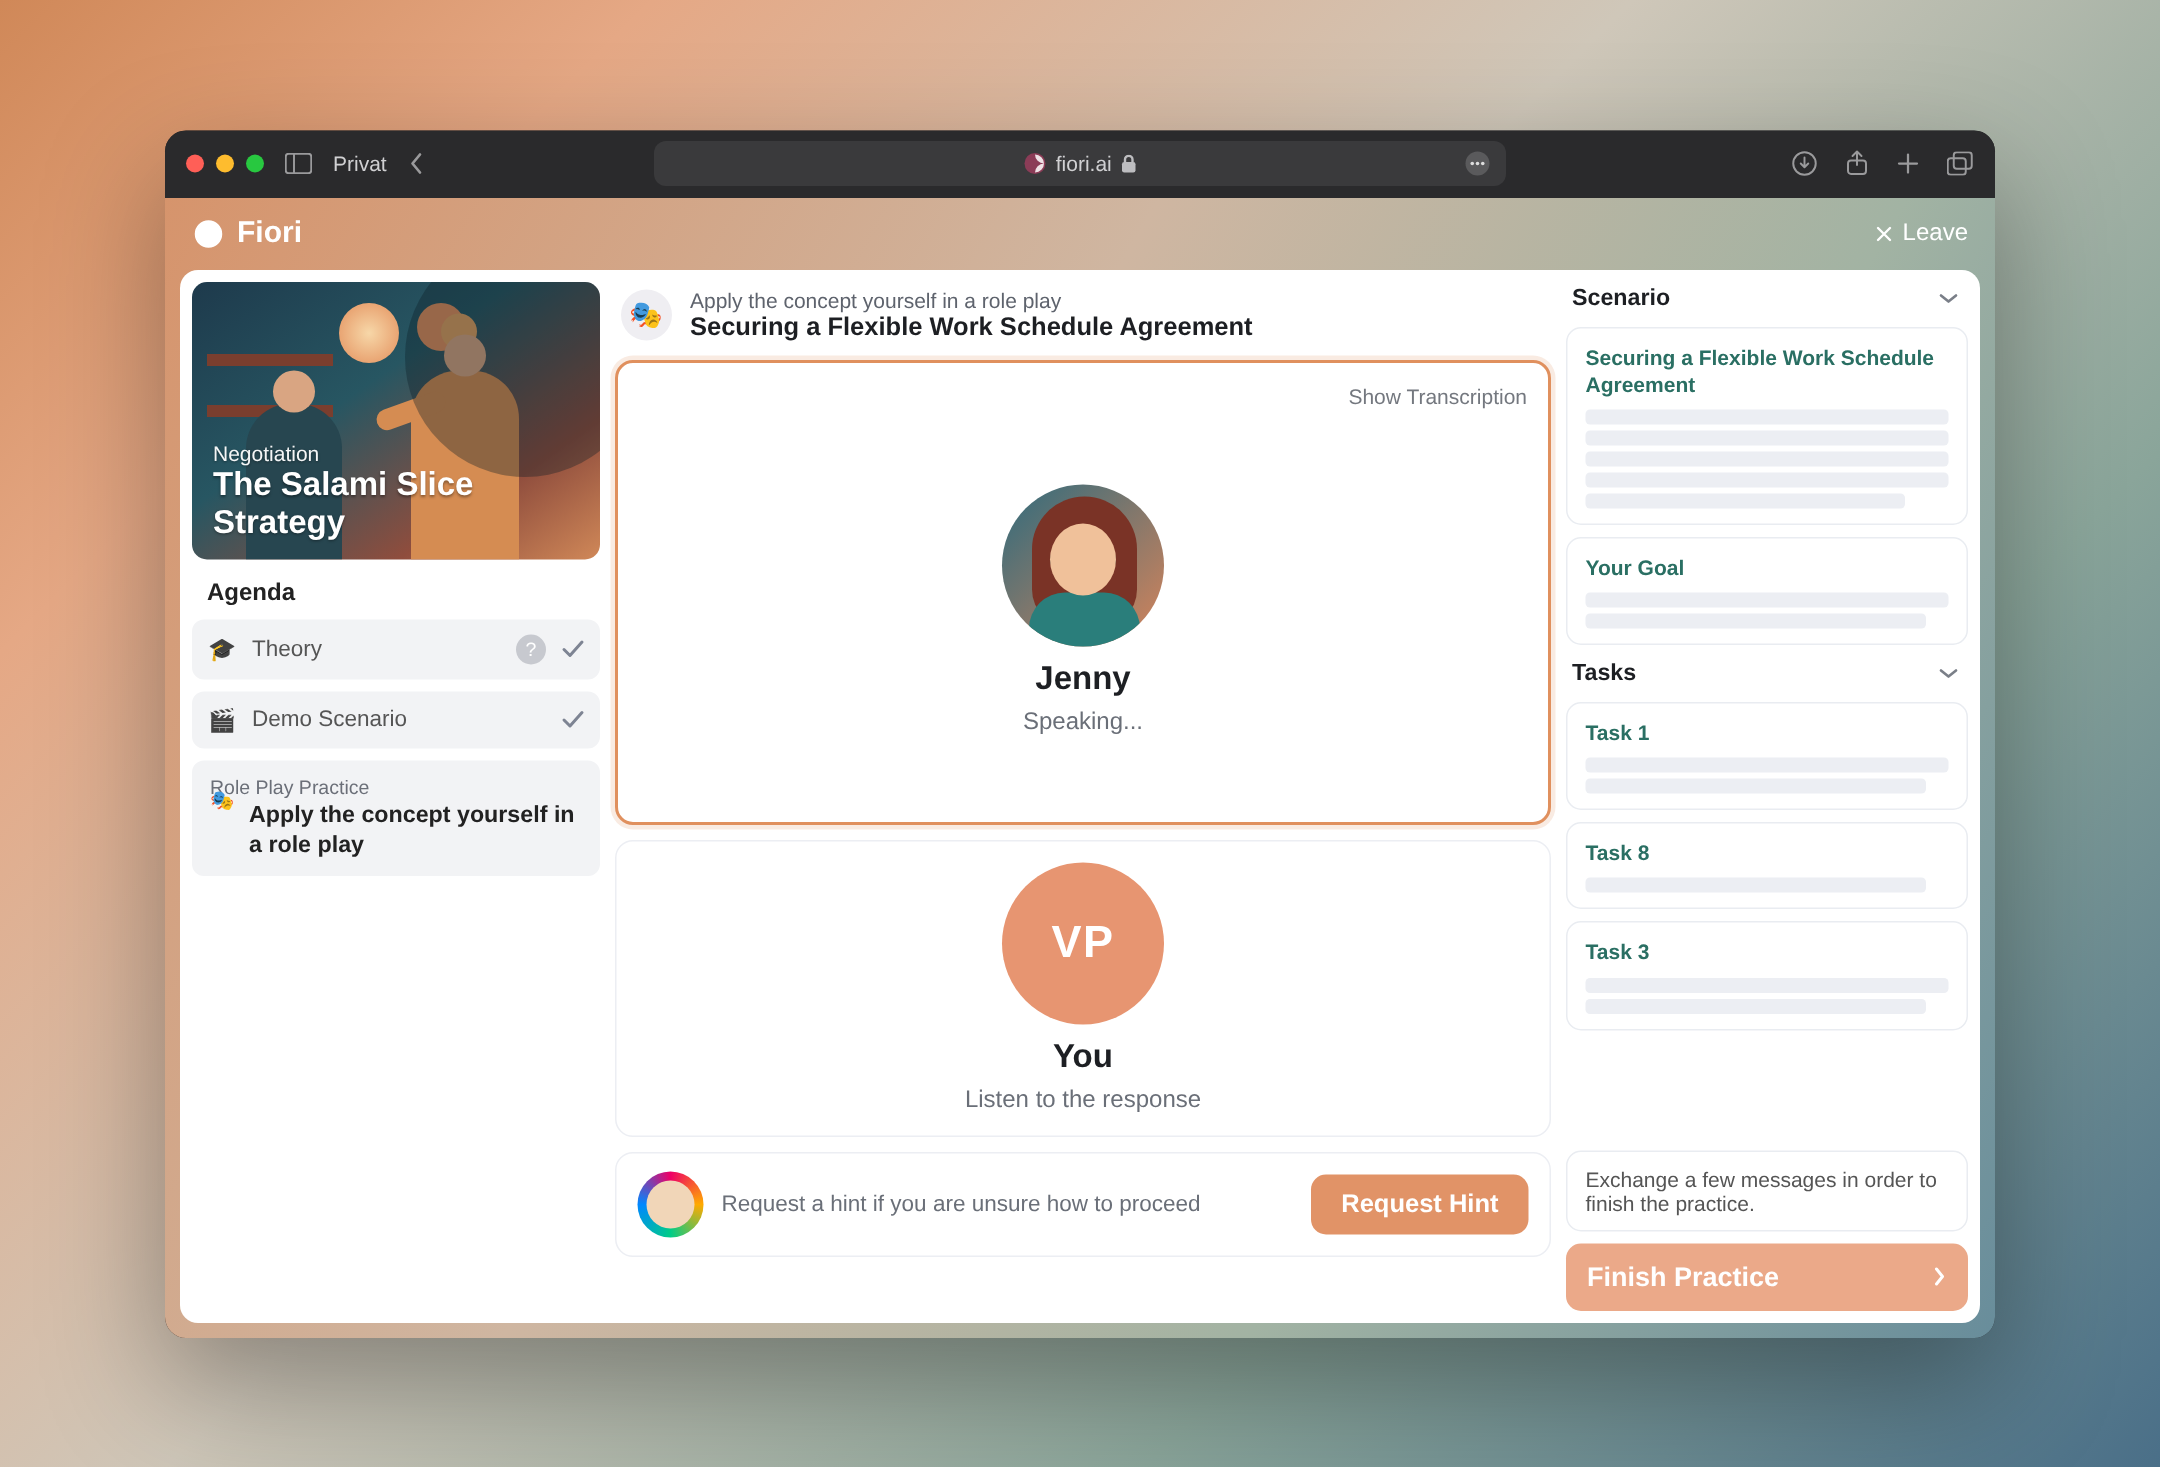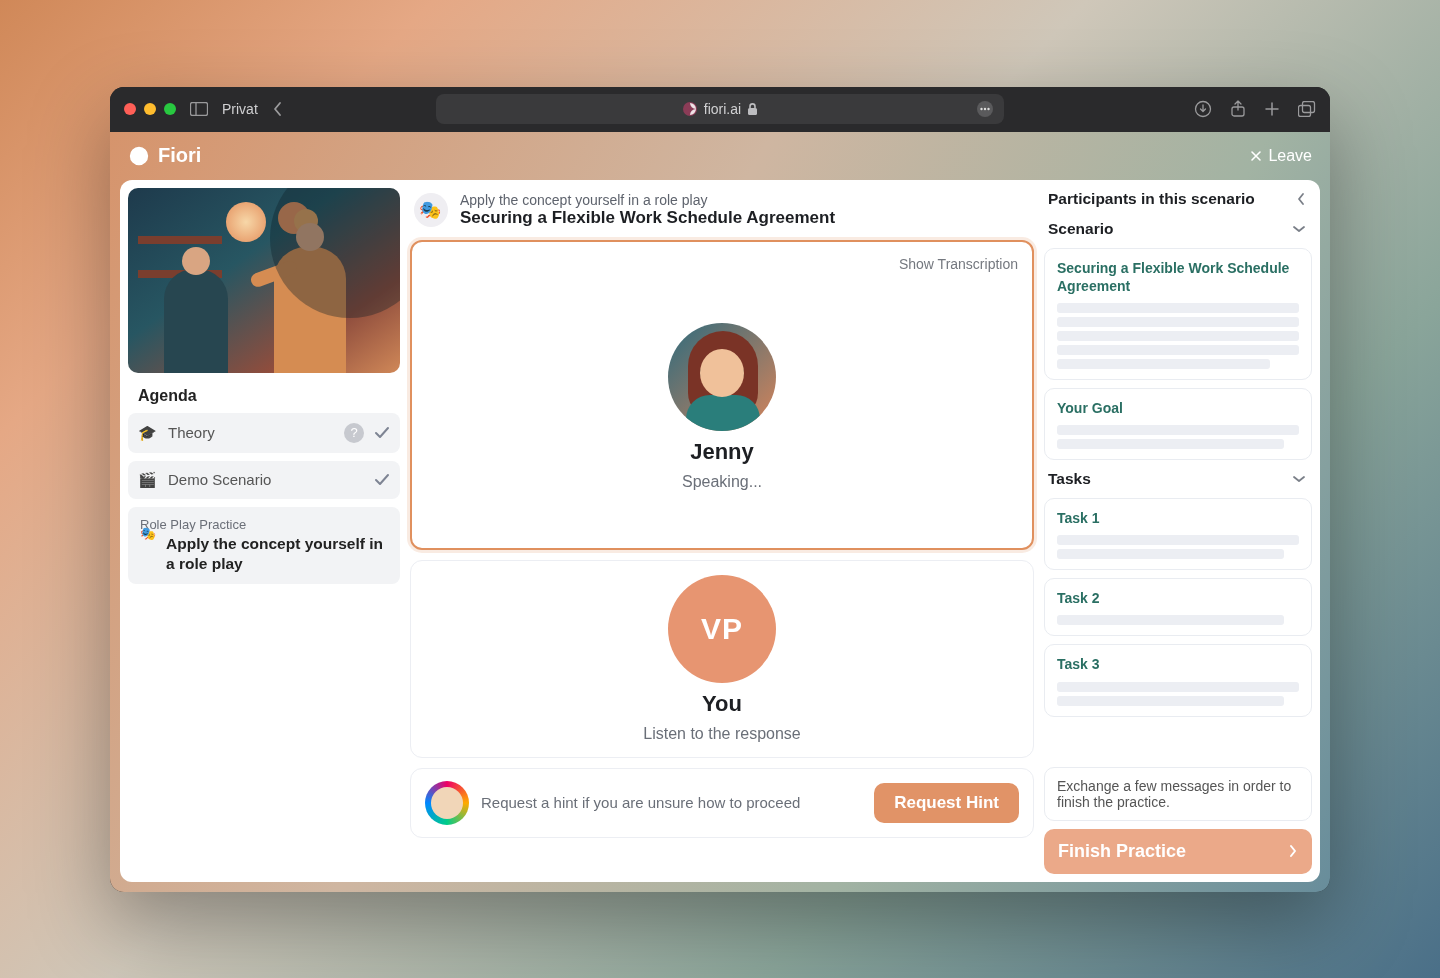--- a/index.html
+++ b/index.html
@@ -215,20 +215,24 @@
       </div>
     </div>
 
     <div class="workspace">
 
       <div class="col-left">
         <div class="hero">
           <div class="shelf"></div>
             <div class="p1"></div>
             <div class="p2"></div>
+          <div class="hero-text">
+            <div class="hero-cat">Negotiation</div>
+            <div class="hero-title">The Salami Slice Strategy</div>
+          </div>
         </div>
         <div class="agenda">Agenda</div>
         <div class="agenda-item">
           <span class="em">🎓</span>
           <span class="label">Theory</span>
           <span class="q">?</span>
           <span class="chk">
               <svg width="16" height="14" viewBox="0 0 16 14">
                 <path d="M2 7l4 4 8-9" fill="none" stroke="currentColor" stroke-width="2" stroke-linecap="round" stroke-linejoin="round"></path>
               </svg>
@@ -288,28 +292,20 @@
           <div class="av"></div>
           <div class="txt">
             <div class="sub">Request a hint if you are unsure how to proceed</div>
           </div>
           <button class="hintbtn">Request Hint</button>
         </div>
       </div>
 
       <div class="col-right">
         <div class="sec-head">
-          <span>Participants in this scenario</span>
-          <span class="chev">
-              <svg width="10" height="14" viewBox="0 0 10 14">
-                <path d="M7 2 3 7l4 5" fill="none" stroke="currentColor" stroke-width="1.8" stroke-linecap="round" stroke-linejoin="round"></path>
-              </svg>
-            </span>
-        </div>
-        <div class="sec-head">
           <span>Scenario</span>
           <span class="chev">
               <svg width="14" height="10" viewBox="0 0 14 10">
                 <path d="M2 3l5 4 5-4" fill="none" stroke="currentColor" stroke-width="1.8" stroke-linecap="round" stroke-linejoin="round"></path>
               </svg>
             </span>
         </div>
         <div class="panel">
           <div class="ttl">Securing a Flexible Work Schedule Agreement</div>
           <div>
@@ -336,21 +332,21 @@
             </span>
         </div>
         <div class="panel">
           <div class="ttl">Task 1</div>
           <div>
               <div class="ph"></div>
               <div class="ph w90"></div>
             </div>
         </div>
         <div class="panel">
-          <div class="ttl">Task 2</div>
+          <div class="ttl">Task 8</div>
           <div>
               <div class="ph w90"></div>
             </div>
         </div>
         <div class="panel">
           <div class="ttl">Task 3</div>
           <div>
               <div class="ph"></div>
               <div class="ph w90"></div>
             </div>

